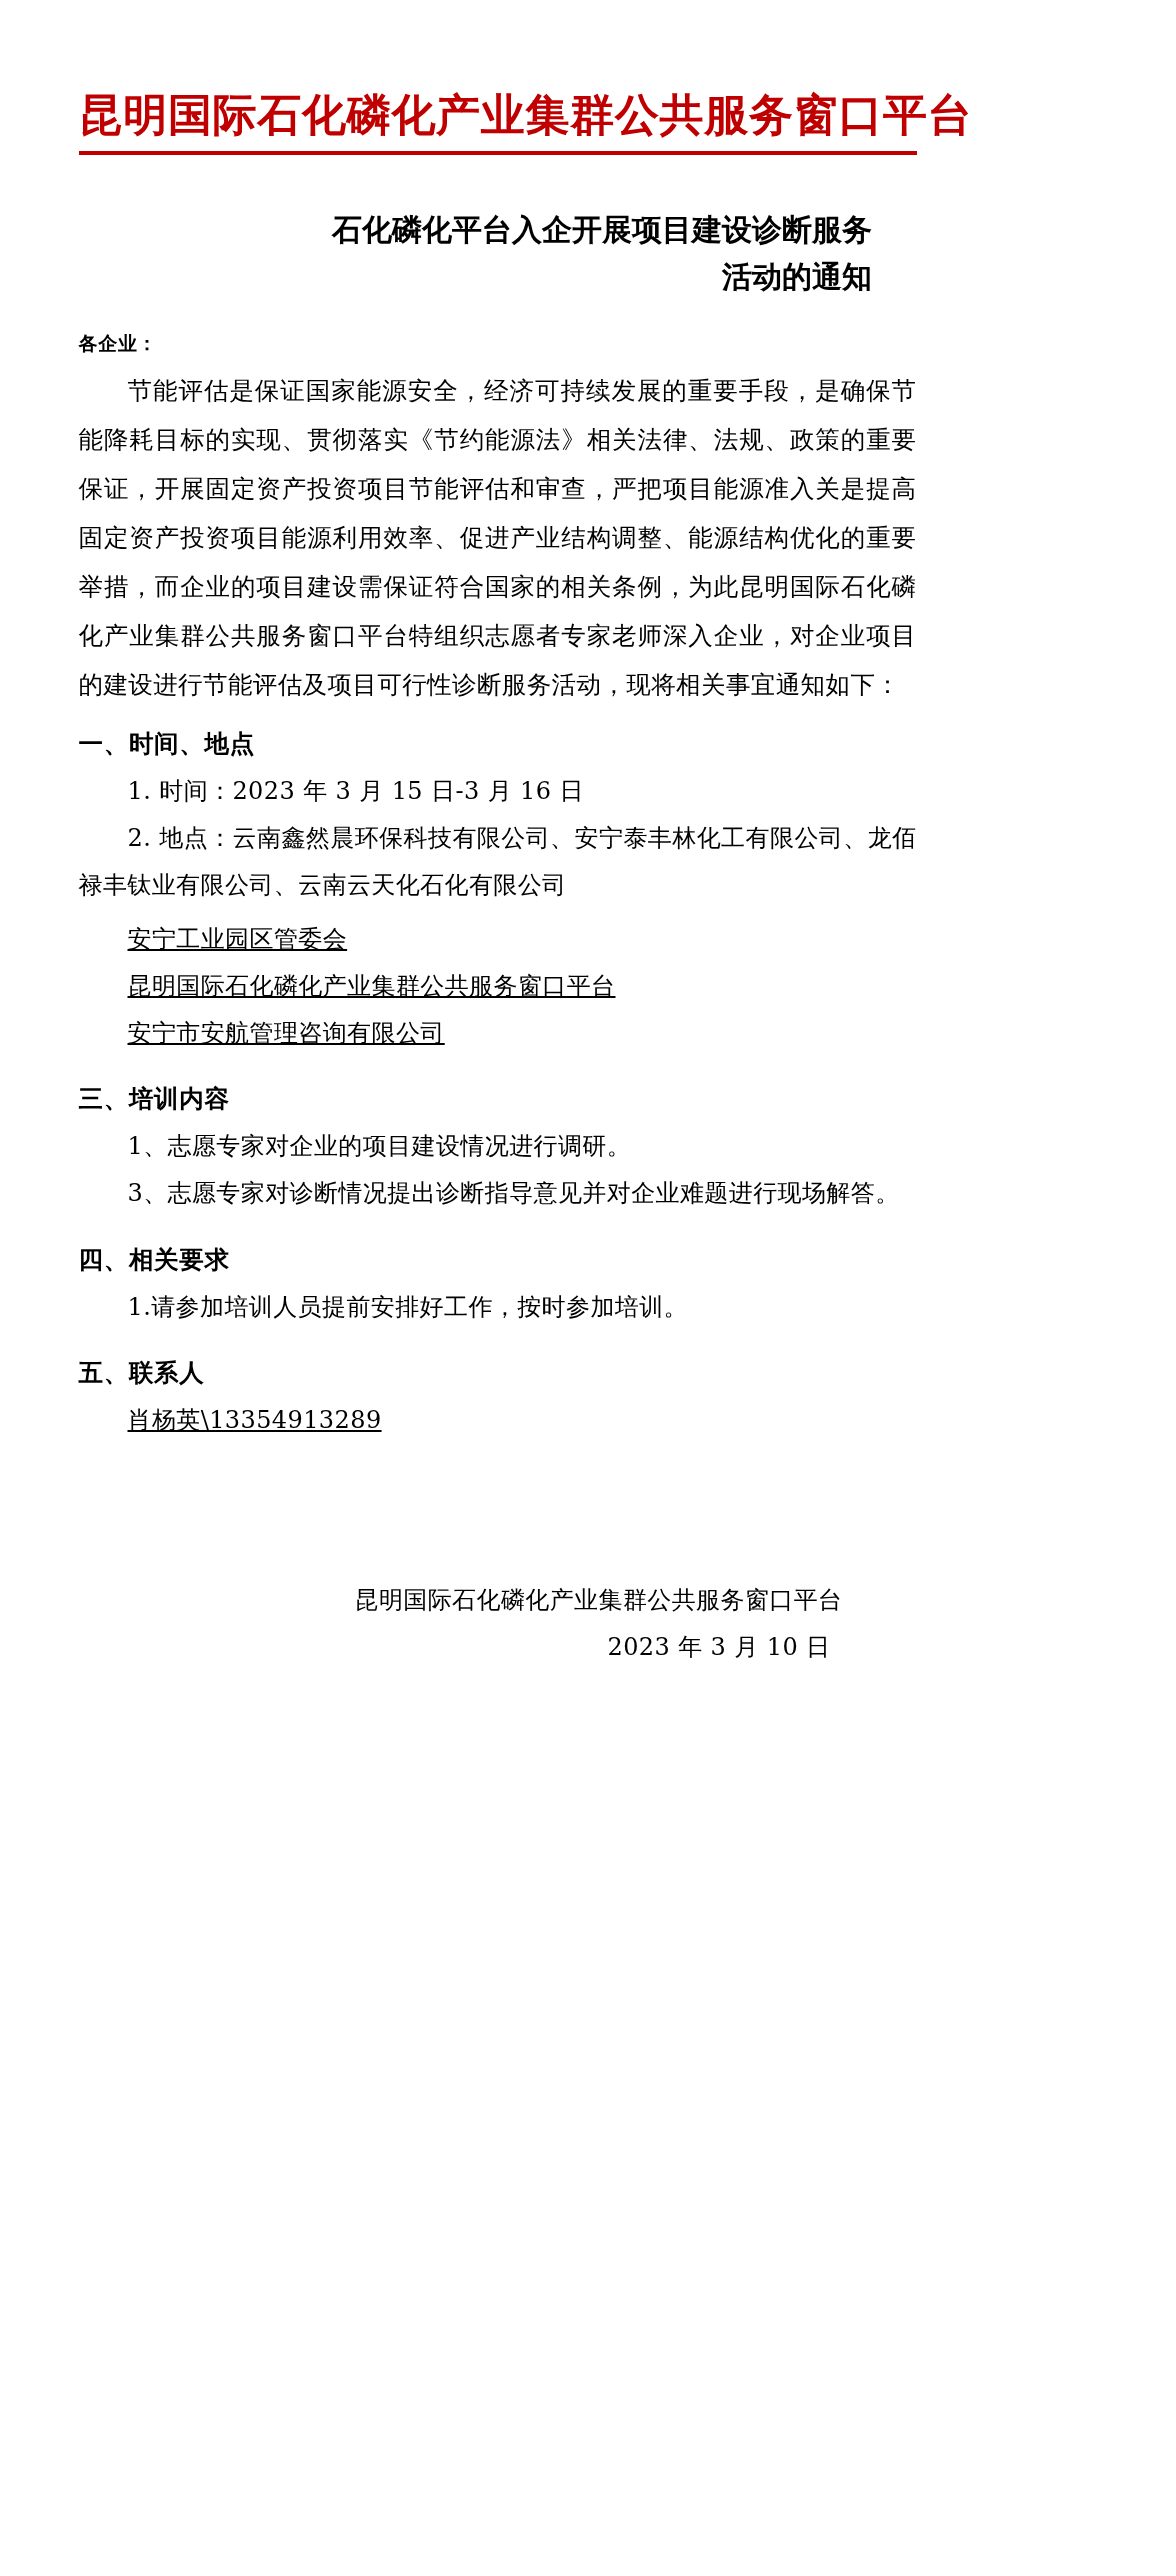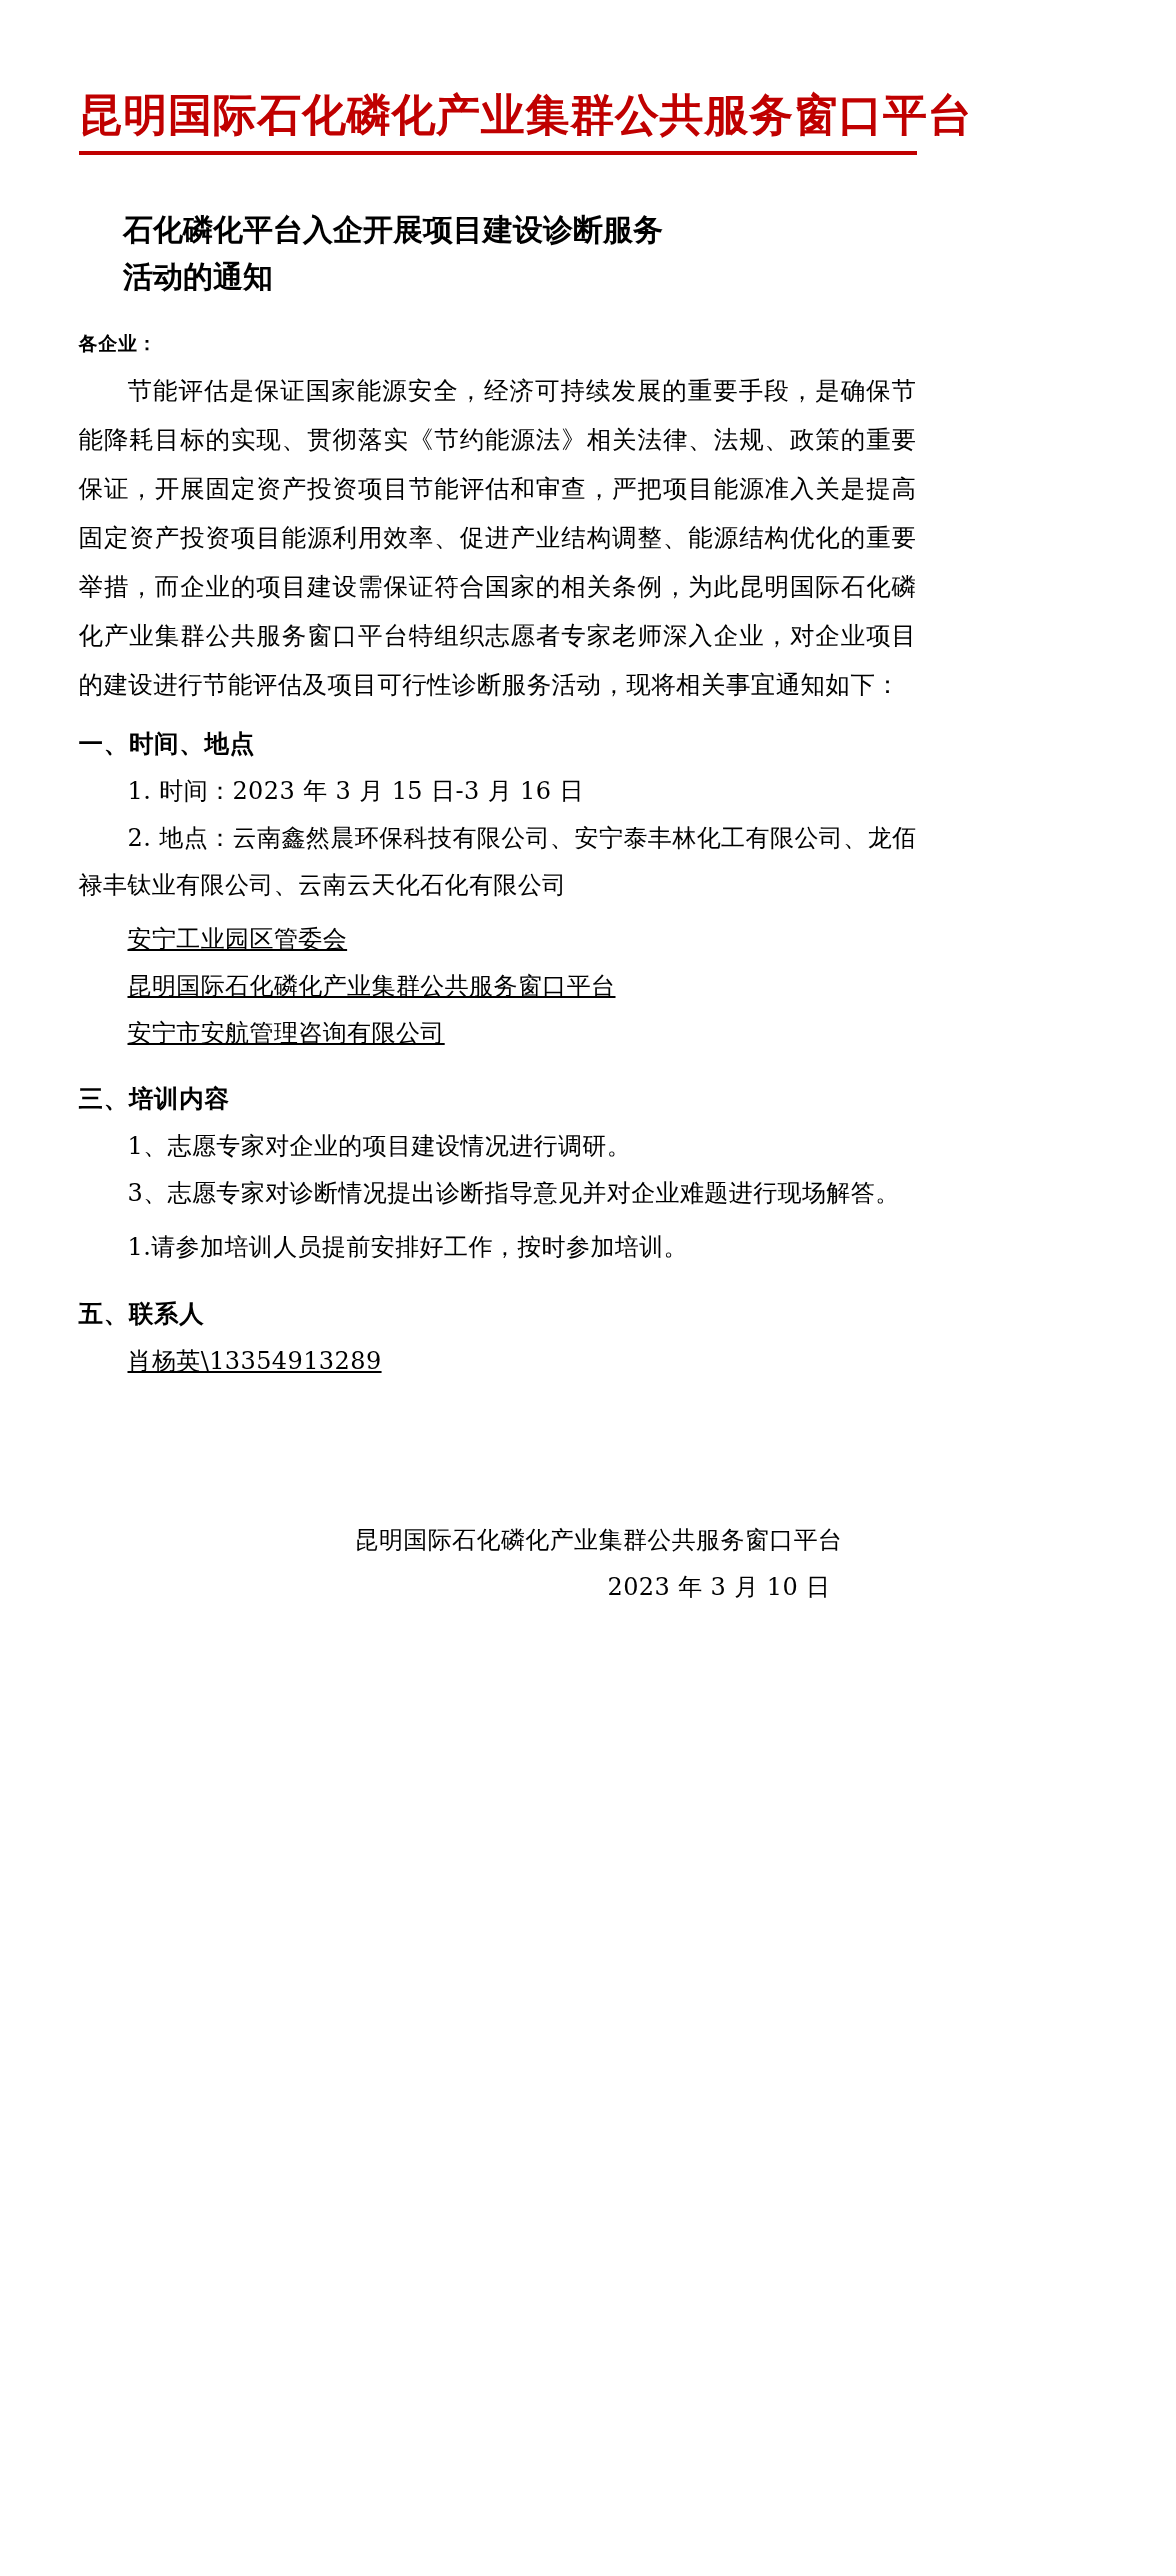--- a/index.html
+++ b/index.html
@@ -39,21 +39,21 @@
     font-family: "DejaVu Serif", "Liberation Serif", serif;
     font-weight: bold;
     font-size: 44px;
     line-height: 1.18;
     letter-spacing: 0.7px;
     white-space: nowrap;
   }
 
   
   .doc-title {
-    text-align: left;
+    text-align: right;
     font-family: "DejaVu Sans", "Liberation Sans", sans-serif;
     font-weight: bold;
     font-size: 30px;
     line-height: 1.55;
     margin: 0 auto 25px auto;
     width: 749px;
   }
   .doc-title .line2 {
     display: block;
   }
@@ -152,20 +152,21 @@
     <div class="sub-plain">安宁市安航管理咨询有限公司</div>
 
     <div class="spacer-sm"></div>
 
     <div class="section-head">三、培训内容</div>
     <div class="sub-item">1、志愿专家对企业的项目建设情况进行调研。</div>
     <div class="sub-item wrap">3、志愿专家对诊断情况提出诊断指导意见并对企业难题进行现场解答。</div>
 
     <div class="spacer-sm"></div>
 
+    <div class="section-head">四、相关要求</div>
     <div class="sub-item">1.请参加培训人员提前安排好工作，按时参加培训。</div>
 
     <div class="spacer-sm"></div>
 
     <div class="section-head">五、联系人</div>
     <div class="sub-plain">肖杨英\13354913289</div>
 
     <div class="signature">
       <div>昆明国际石化磷化产业集群公共服务窗口平台</div>
       <div class="sig-date">2023 年 3 月 10 日</div>

